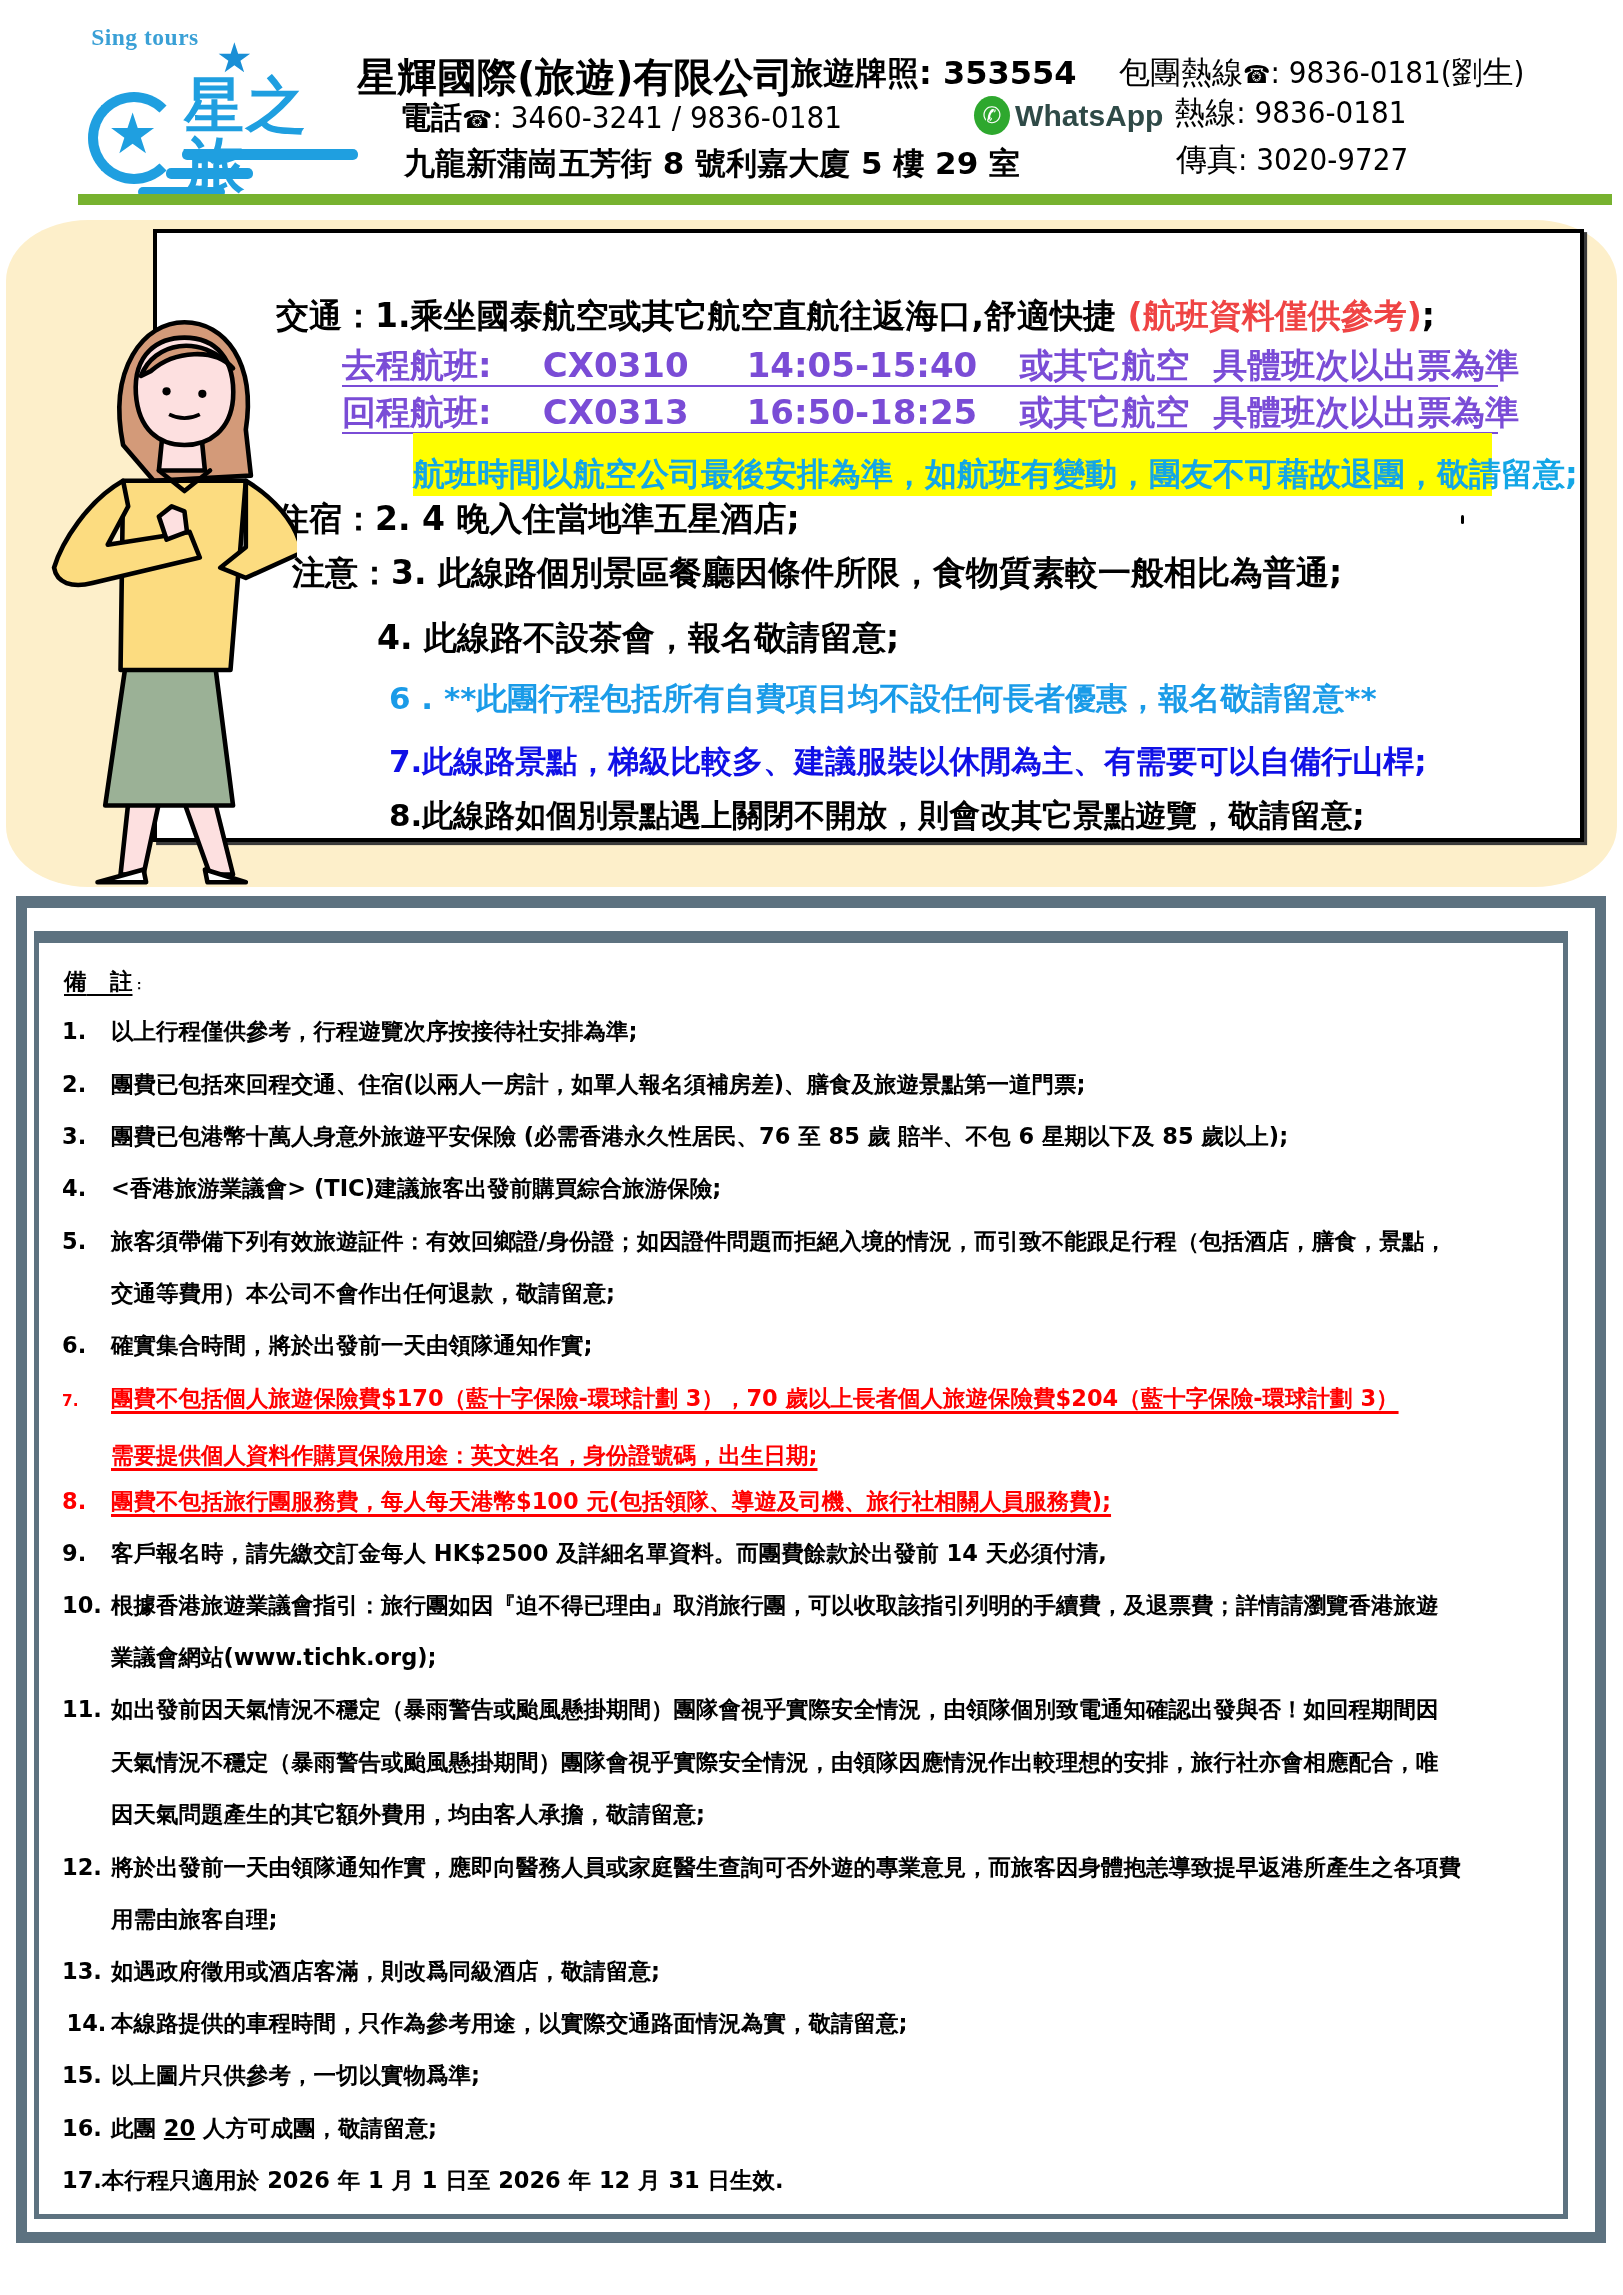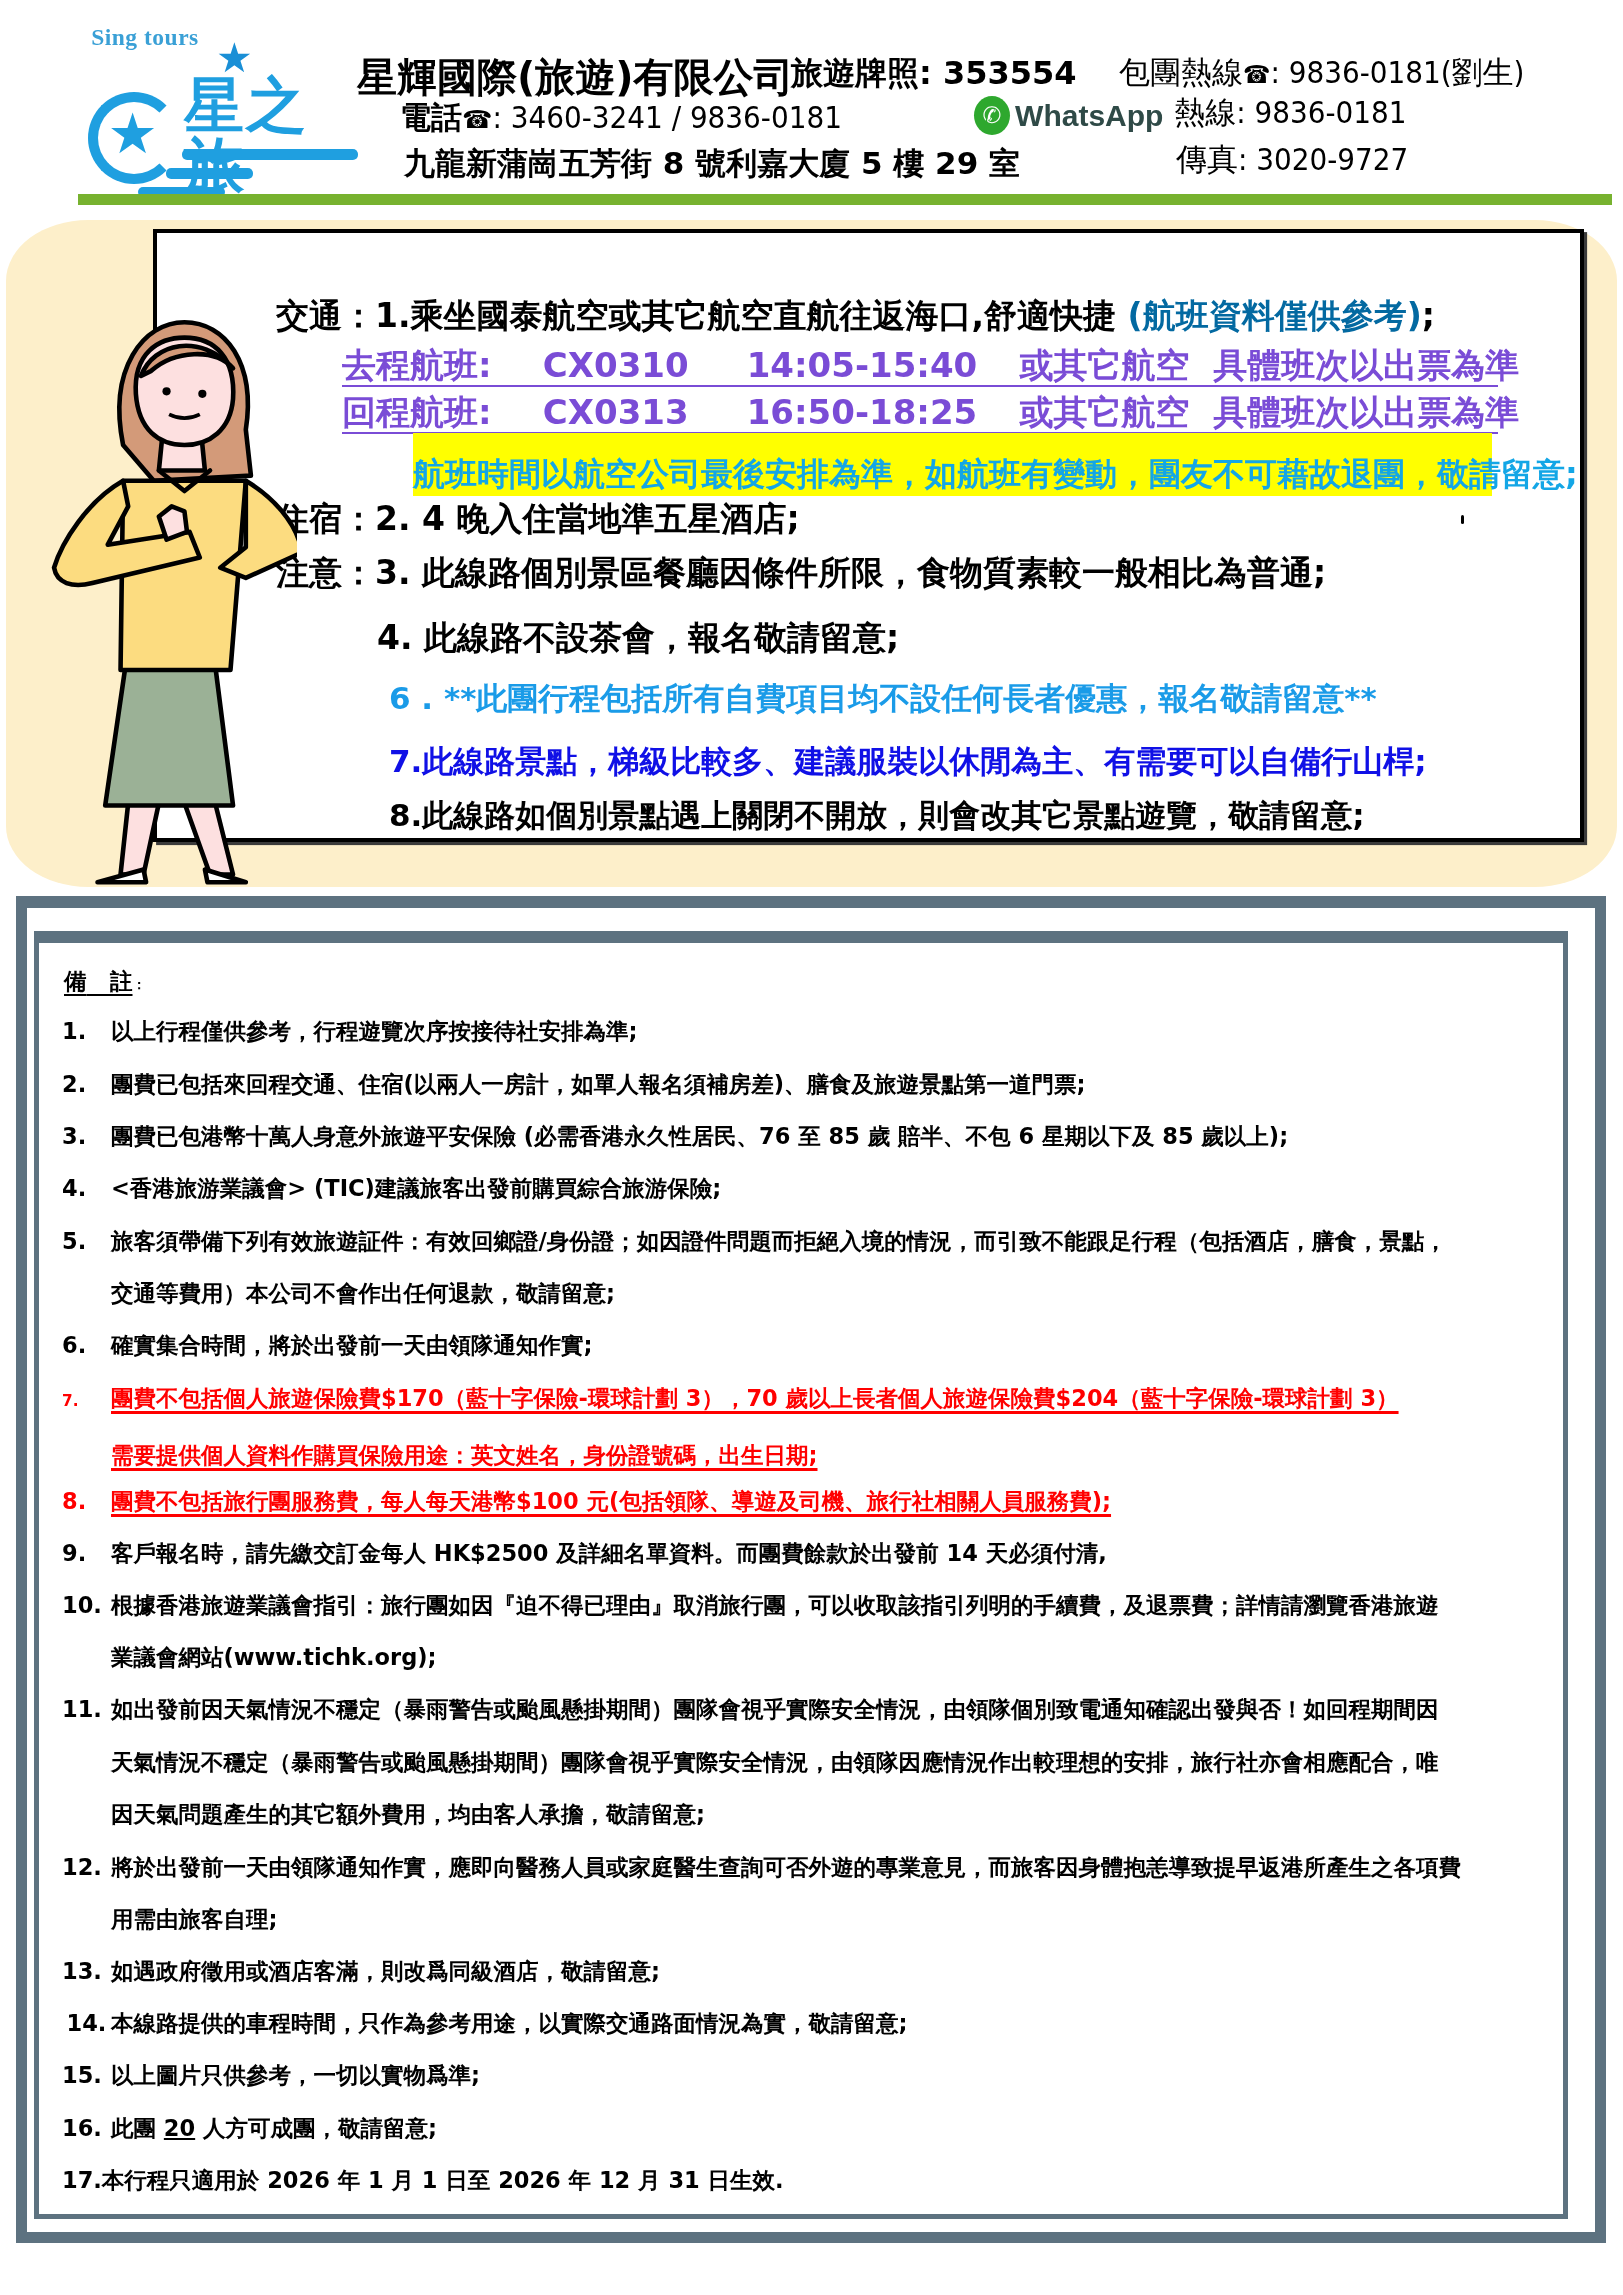--- a/index.html
+++ b/index.html
@@ -24,21 +24,21 @@
   .wa { display: inline-flex; align-items: center; gap: 5.1px; }
   .wa-icon { width: 36px; height: 39px; border-radius: 50%; background: #2ea82e; color: #fff; display: inline-flex; align-items: center; justify-content: center; font-size: 22.5px; }
   .wa-word { font-family: "Liberation Sans", sans-serif; font-weight: bold; font-size: 30px; color: #2f4a47; }
   .green-rule { position: absolute; left: 78px; top: 194px; width: 1534px; height: 10.7px; background: #77b22f; }
 
   
   .cream-panel { position: absolute; left: 6.1px; top: 220px; width: 1611px; height: 667px; background: #fdefca; border-radius: 82px / 61px; }
   .white-box { position: absolute; left: 153px; top: 229px; width: 1431px; height: 613px; background: #fff; border: 4.6px solid #000; box-shadow: 3.1px 3.1px 0 #3b3b3b; }
   .tx { position: absolute; font-weight: bold; white-space: nowrap; line-height: 1; }
   .t-black { color: #000; font-size: 33px; }
-  .t-red { color: #0369a1; margin-top: 25px; }
+  .t-red { color: #ef4444; margin-top: 25px; }
   .flight { color: #7a4cd6; font-size: 34px; border-bottom: 2.6px solid #7a4cd6; padding-bottom: 3.1px; }
   .flight span { display: inline-block; }
   .yellow-bar { position: absolute; left: 413px; top: 433px; width: 1079px; height: 63px; background: #ffff00; }
   .yellow-text { color: #13a6e6; font-size: 32px; }
   .cyan-text { color: #1a9be8; font-size: 31px; }
   .blue-text { color: #1010e6; font-size: 31px; }
   .dot { position: absolute; left: 1461px; top: 515px; width: 3.1px; height: 9.2px; background: #000; border-radius: 1.5px; }
 
   
   .woman { position: absolute; left: 31px; top: 266px; width: 266px; height: 629px; }
@@ -119,21 +119,21 @@
 </div>
 
 <div class="yellow-bar"></div>
 <div class="tx yellow-text" style="left:413px; top:458px;">航班時間以航空公司最後安排為準，如航班有變動，團友不可藉故退團，敬請留意;</div>
 
 <div class="tx t-black" style="left:276px; top:502px;">
   <span>住宿：</span><span>2. 4 晚入住當地準五星酒店;</span>
 </div>
 <div class="dot"></div>
 
-<div class="tx t-black" style="left:276px; top:556px;">
+<div class="tx t-black" style="left:292px; top:556px;">
   <span>注意：</span><span>3. 此線路個別景區餐廳因條件所限，食物質素較一般相比為普通;</span>
 </div>
 <div class="tx t-black" style="left:377px; top:621px;">4. 此線路不設茶會，報名敬請留意;</div>
 <div class="tx cyan-text" style="left:389px; top:683px;">6 . **此團行程包括所有自費項目均不設任何長者優惠，報名敬請留意**</div>
 <div class="tx blue-text" style="left:389px; top:746px;">7.此線路景點，梯級比較多、建議服裝以休閒為主、有需要可以自備行山桿;</div>
 <div class="tx t-black" style="left:389px; top:800px; font-size:31px;">8.此線路如個別景點遇上關閉不開放，則會改其它景點遊覽，敬請留意;</div>
 
 <svg class="woman" viewBox="0 0 520 1230">
   <g stroke="#000" stroke-width="9" stroke-linejoin="round" stroke-linecap="round">
 

